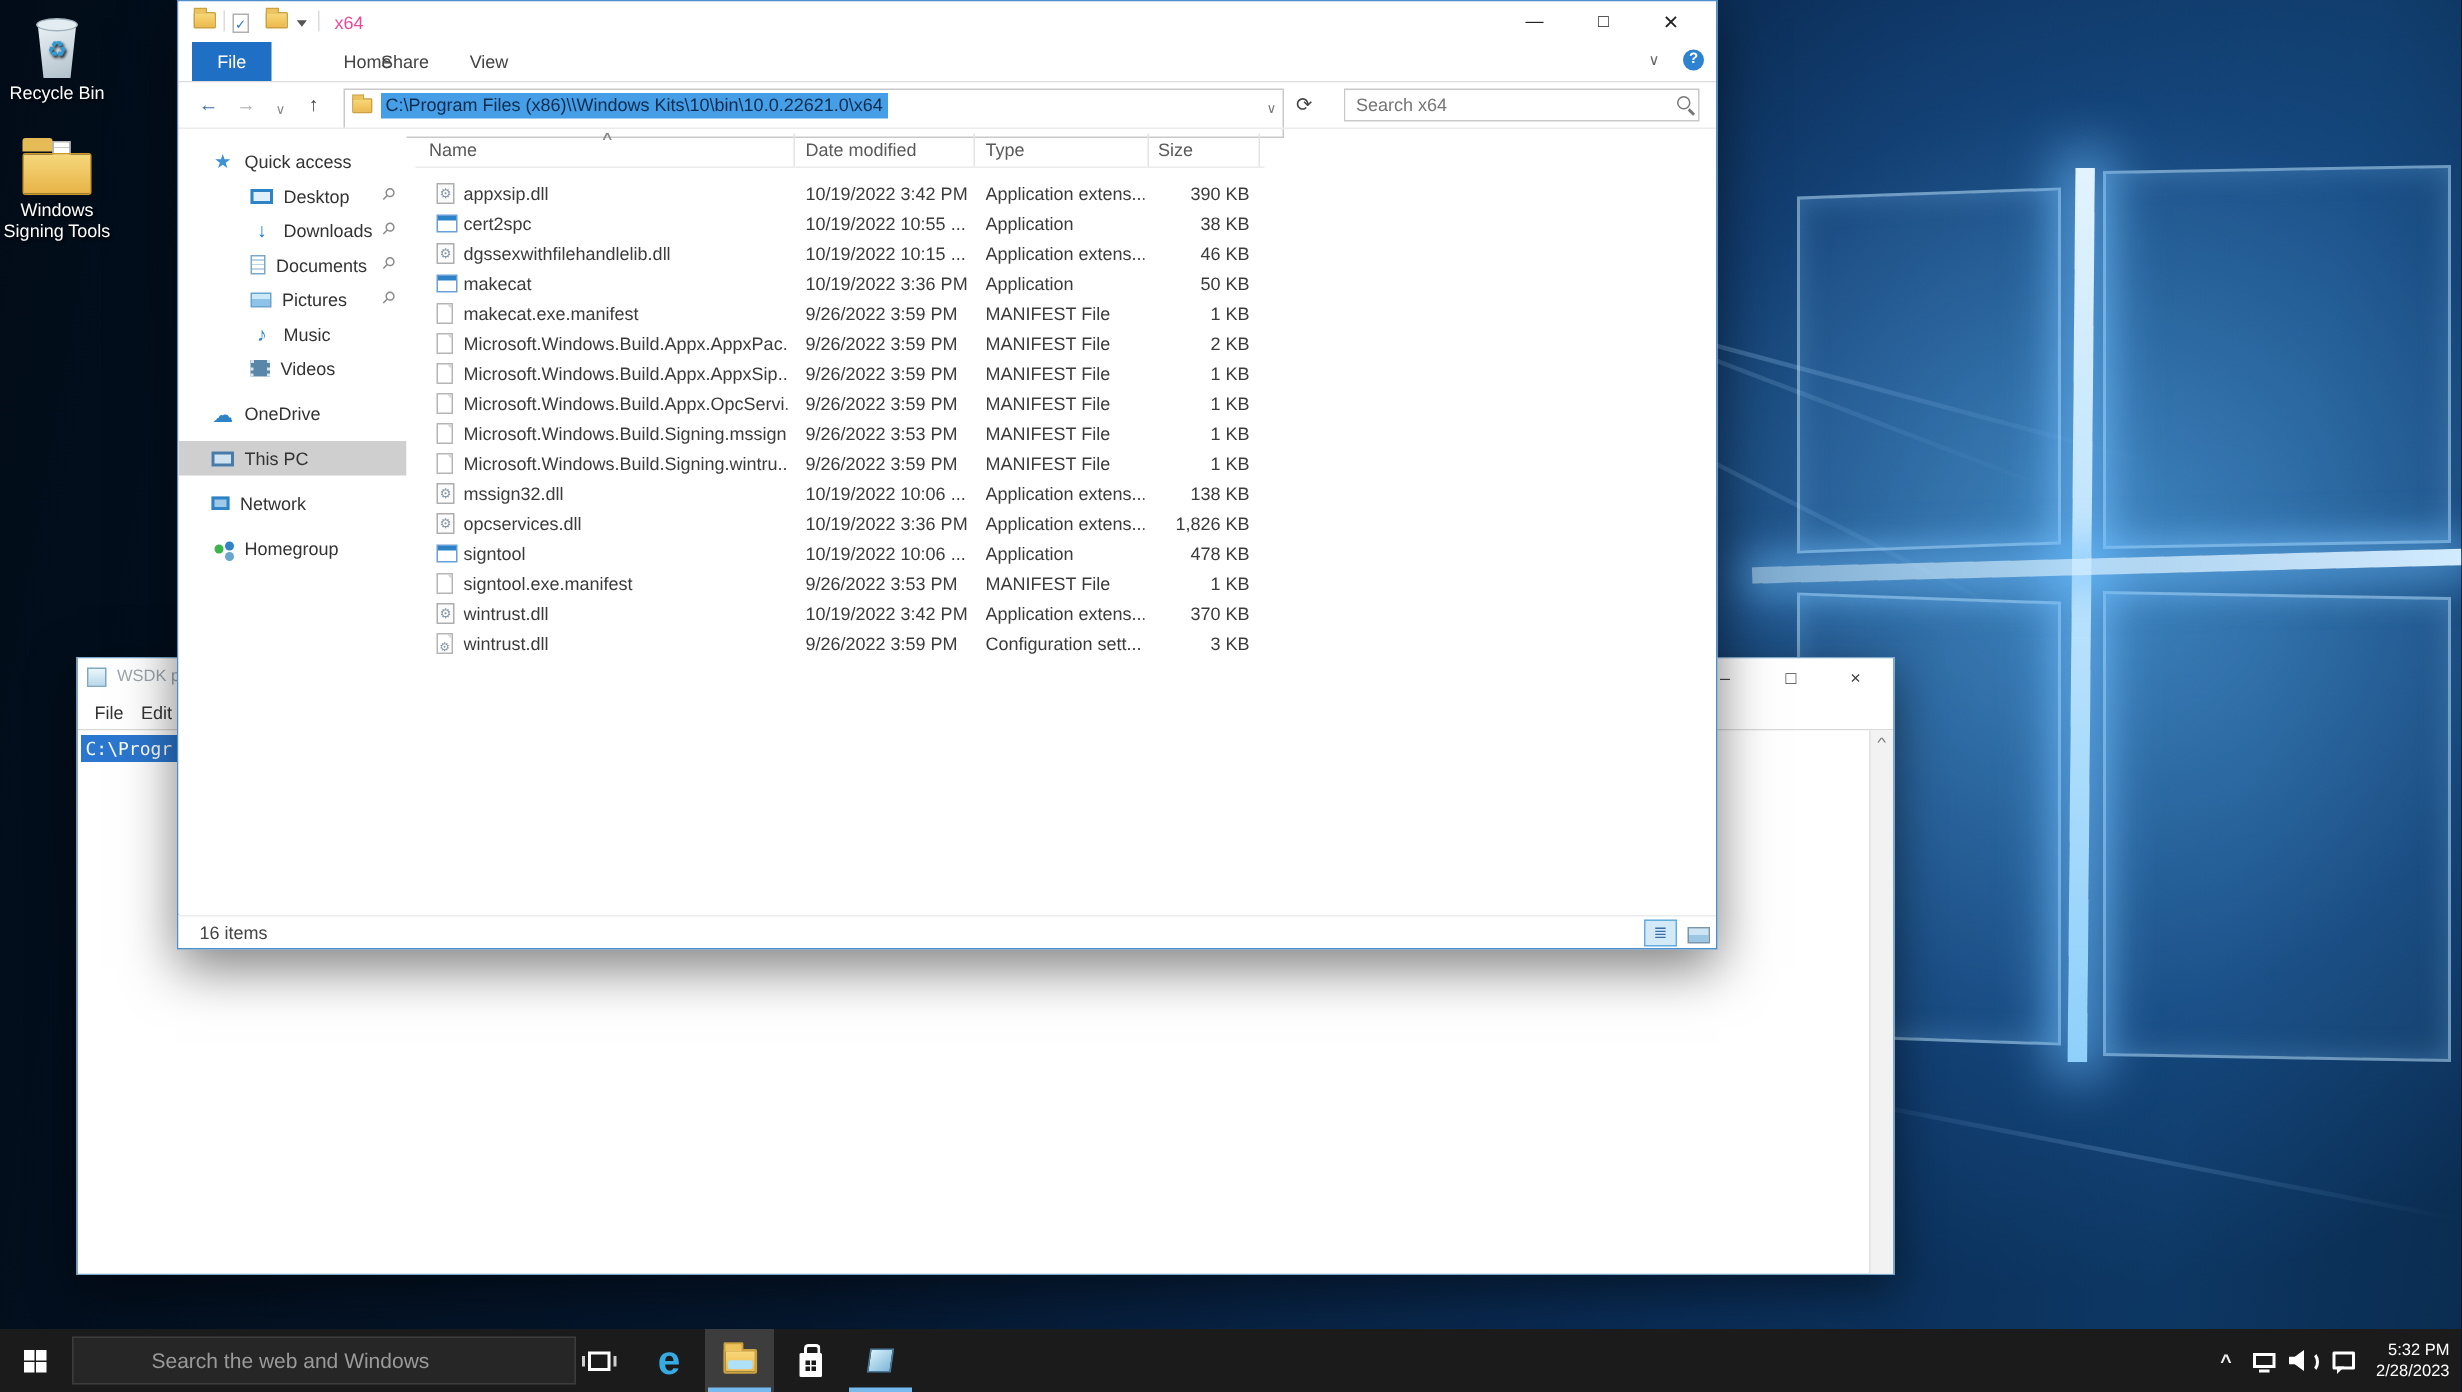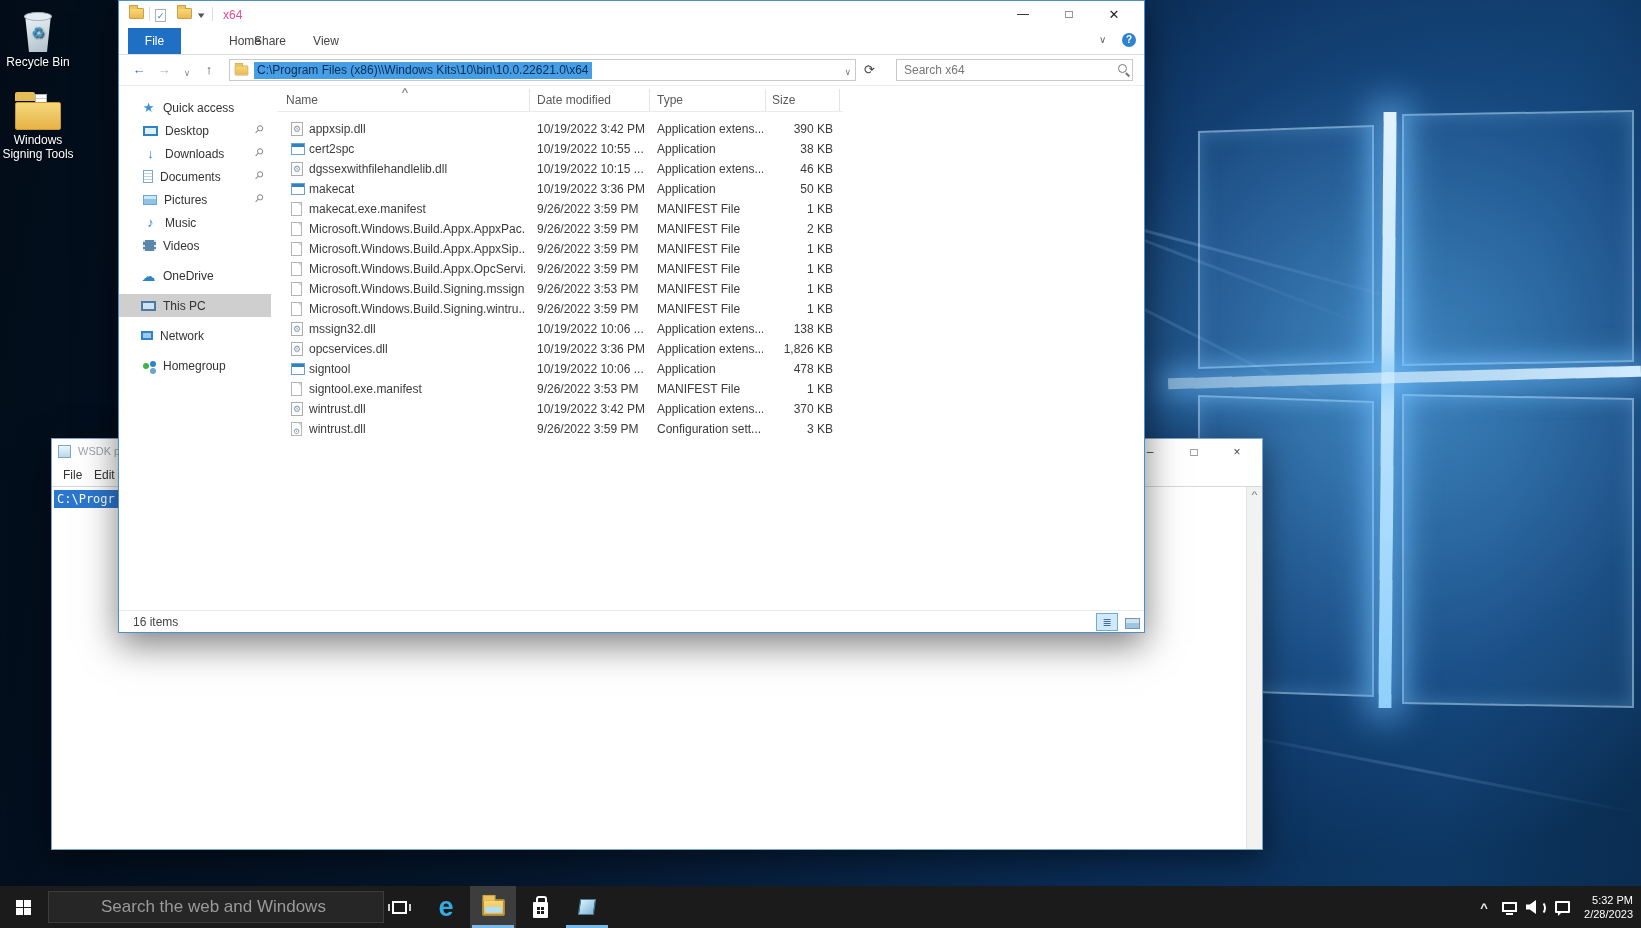--- a/index.html
+++ b/index.html
@@ -103,21 +103,21 @@
   .tab-home { left:70px; width:48px;margin-left:32px; } .tab-share { left:126px; width:50px; } .tab-view { left:184px; width:46px; }
   .ribbon-collapse { position:absolute; left:980px; top:6px; font-size:10px; color:#666; }
   .help-btn { position:absolute; left:1003px; top:5px; width:14px; height:14px; border-radius:50%;
      background:#2e82d0; color:#fff; font-size:10px; font-weight:bold; text-align:center; line-height:14px; }
 
   .ex-addrrow { position:relative; height:30px; background:#fff; }
   .nav-arrow { position:absolute; top:6px; width:20px; height:18px; text-align:center; font-size:13px; line-height:18px; }
   .na-back { left:10px; color:#3b6ea5; } .na-fwd { left:35px; color:#b0b0b0; }
   .na-drop { left:58px; color:#888; font-size:9px; top:9px; }
   .na-up { left:80px; color:#444; }
-  .addr-field { position:absolute; left:110px; top:4px; width:627px; height:22px; background:#fff;
+  .addr-field { position:absolute; left:110px; top:4px; width:627px; height:33px; background:#fff;
      border:1px solid #c9c9c9; }
   .addr-folder { position:absolute; left:4px; top:5px; transform:scale(.9); }
   .addr-sel { position:absolute; left:24px; top:2px; height:17px; line-height:17px;
      background:#459ee6; color:#0d2d50; font-size:12px; padding:0 3px; white-space:nowrap; }
   .addr-drop { position:absolute; right:4px; top:7px; font-size:9px; color:#777; }
   .addr-refresh { position:absolute; left:745px; top:8px; font-size:13px; color:#444; line-height:14px; }
   .search-field { position:absolute; left:777px; top:4px; width:237px; height:22px; background:#fff;
      border:1px solid #c9c9c9; }
   .search-field input { position:absolute; inset:0; border:none; outline:none; padding:0 22px 0 7px;
      font-size:12px; color:#555; font-family:"Liberation Sans", sans-serif; }
@@ -125,21 +125,21 @@
   .mag { position:absolute; right:5px; top:4px; width:9px; height:9px; border:1.5px solid #777;
      border-radius:50%; }
   .mag::after { content:""; position:absolute; left:7px; top:7px; width:5px; height:1.5px;
      background:#777; transform:rotate(45deg); transform-origin:left center; }
   .ex-body-sep { position:absolute; left:0; right:0; top:84px; height:1px; background:#ececec; }
 
   
   .navpane { position:absolute; left:0; top:85px; width:152px; bottom:23px; background:#fff;
      padding-top:10px; overflow:hidden; }
   .nav-item { position:relative; height:23px; display:flex; align-items:center; font-size:12px; color:#333; }
-  .nav-item.lvl0 { padding-left:22px; } .nav-item.lvl1 { padding-left:24px;text-align:right; }
+  .nav-item.lvl0 { padding-left:22px; } .nav-item.lvl1 { padding-left:48px;text-align:right; }
   .nav-item.gap { margin-top:7px; }
   .nav-item.selected { background:#cfcfcf; }
   .nicon { width:15px; height:14px; margin-right:7px; flex:none; position:relative;
      display:inline-flex; align-items:center; justify-content:center; }
   .pin { position:absolute; right:8px; top:4px; color:#8a8a8a; font-size:11px; transform:rotate(45deg); }
   .ni-star-icon::before { content:"★"; color:#3d8fd6; font-size:13px; }
   .ni-desktop-icon { border:2px solid #2e82c6; background:#dff0fa; height:10px; }
   .ni-download-icon::before { content:"↓"; color:#1e7ad0; font-weight:bold; font-size:13px; }
   .ni-document-icon { width:10px; height:13px; background:#fff; border:1px solid #7fa8c8;
      background-image:repeating-linear-gradient(#fff 0 2px,#bcd4e6 2px 3px); }
@@ -195,21 +195,21 @@
 
   
   .taskbar { position:absolute; left:0; right:0; top:886px; height:42px; background:#1b1b1b; z-index:50; }
   .tb-start { position:absolute; left:0; top:0; width:48px; height:42px; }
   .tb-flag { position:absolute; left:16px; top:14px; width:15px; height:15px; }
   .tb-flag::before { content:""; position:absolute; width:7px; height:7px; background:#fff;
      box-shadow:8px 0 0 #fff, 0 8px 0 #fff, 8px 8px 0 #fff; }
   .tb-search { position:absolute; left:48px; top:5px; width:336px; height:32px; background:#262626;
      border:1px solid #3c3c3c; }
   .tb-search input { position:absolute; inset:0; background:transparent; border:none; outline:none;
-     padding-left:52px; font-size:17px; color:#fef9c3; font-family:"Liberation Sans", sans-serif; }
+     padding-left:52px; font-size:14px; color:#fef9c3; font-family:"Liberation Sans", sans-serif; }
   .tb-search input::placeholder { color:#9a9a9a; opacity:1; }
   .tb-cell { position:absolute; top:0; width:46px; height:42px; display:flex; align-items:center;
      justify-content:center; }
   .tb-taskview { left:376px; } .tb-edge { left:423px; } .tb-explorer { left:470px; background:#3d3d3d; }
   .tb-store { left:517px; } .tb-notepad { left:564px; }
   .tb-underline { position:absolute; left:2px; right:2px; bottom:0; height:3px; background:#76b9ed; }
   .tv-icon { position:relative; width:15px; height:13px; border:2px solid #fff; }
   .tv-icon::before, .tv-icon::after { content:""; position:absolute; top:1px; height:7px; width:2px; background:#cfcfcf; }
   .tv-icon::before { left:-6px; } .tv-icon::after { right:-6px; }
   .edge-e { font-size:27px; font-weight:bold; color:#35abe2; line-height:27px; }

